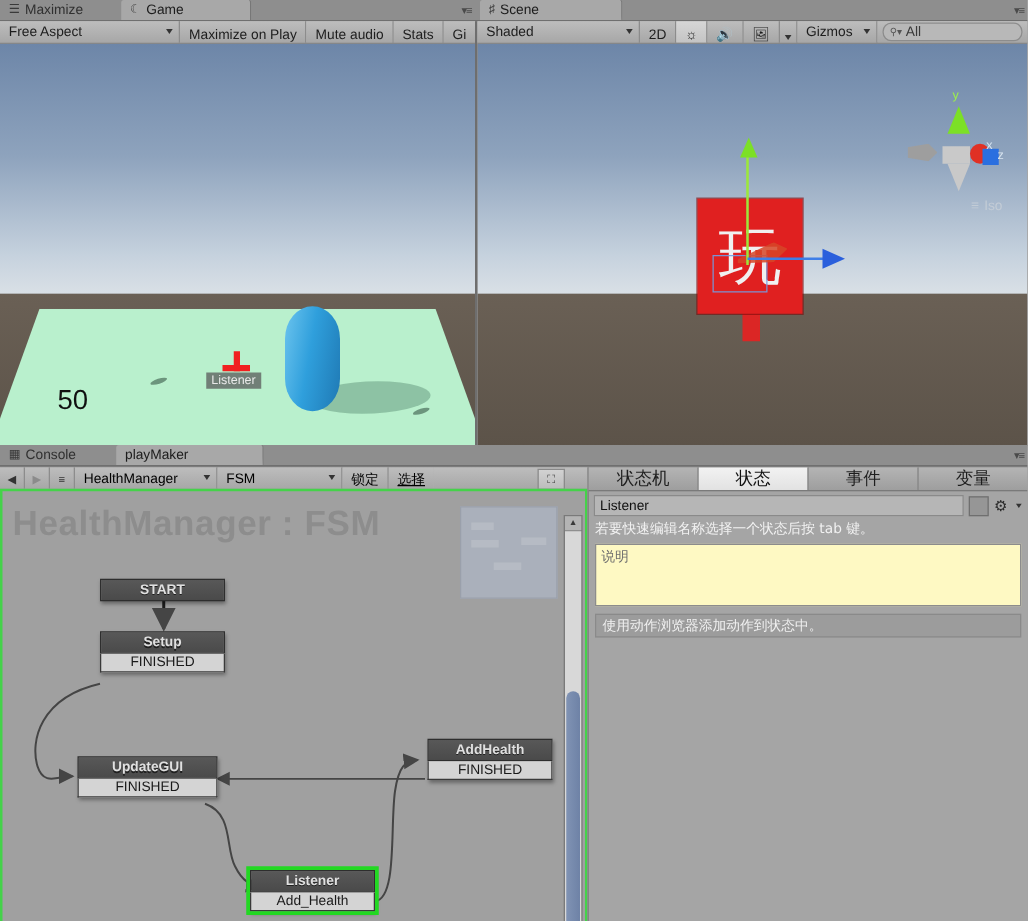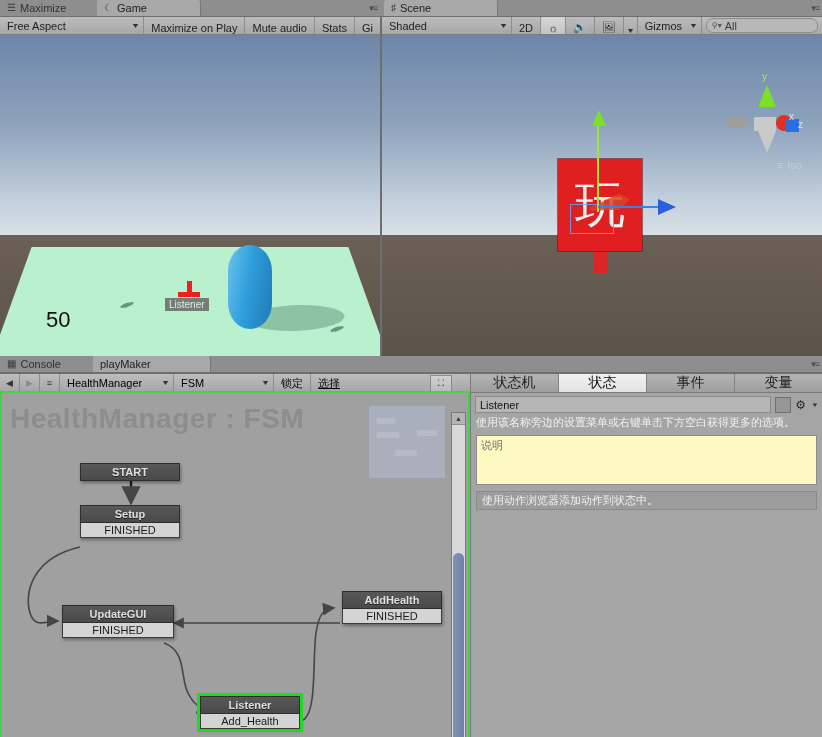--- a/index.html
+++ b/index.html
@@ -458,21 +458,21 @@
 
       <div class="namerow">
         <div class="namefield">
           <span>Listener</span>
         </div>
         <div class="swatch"></div>
         <div class="gear">⚙<span class="caret" style="font-size:6px;">▼</span></div>
       </div>
 
       <div class="hints">
-        <div>使用该名称旁边的设置菜单或右键单击下方空白获得更多的选项。</div>
+        <div>若要快速编辑名称选择一个状态后按 tab 键。</div>
       </div>
 
       <div class="descbox">
         <span>说明</span>
       </div>
 
       <div class="infobar">
         <span>使用动作浏览器添加动作到状态中。</span>
       </div>
     </div>

